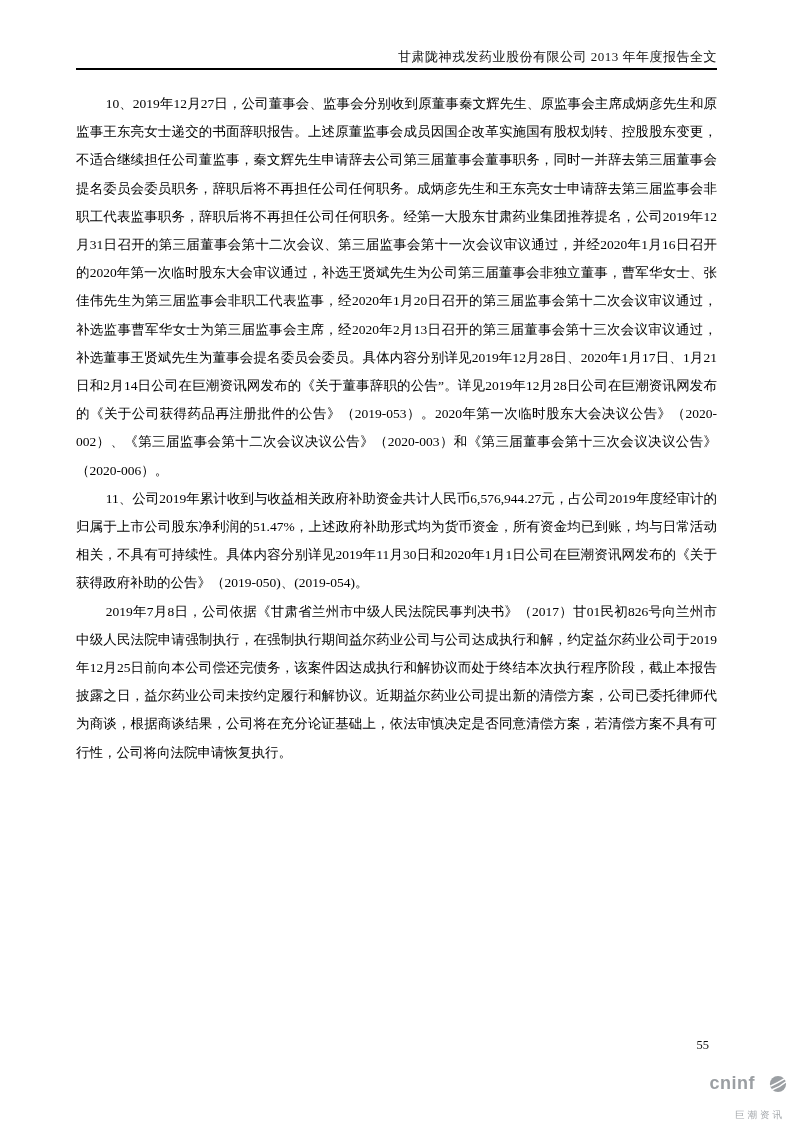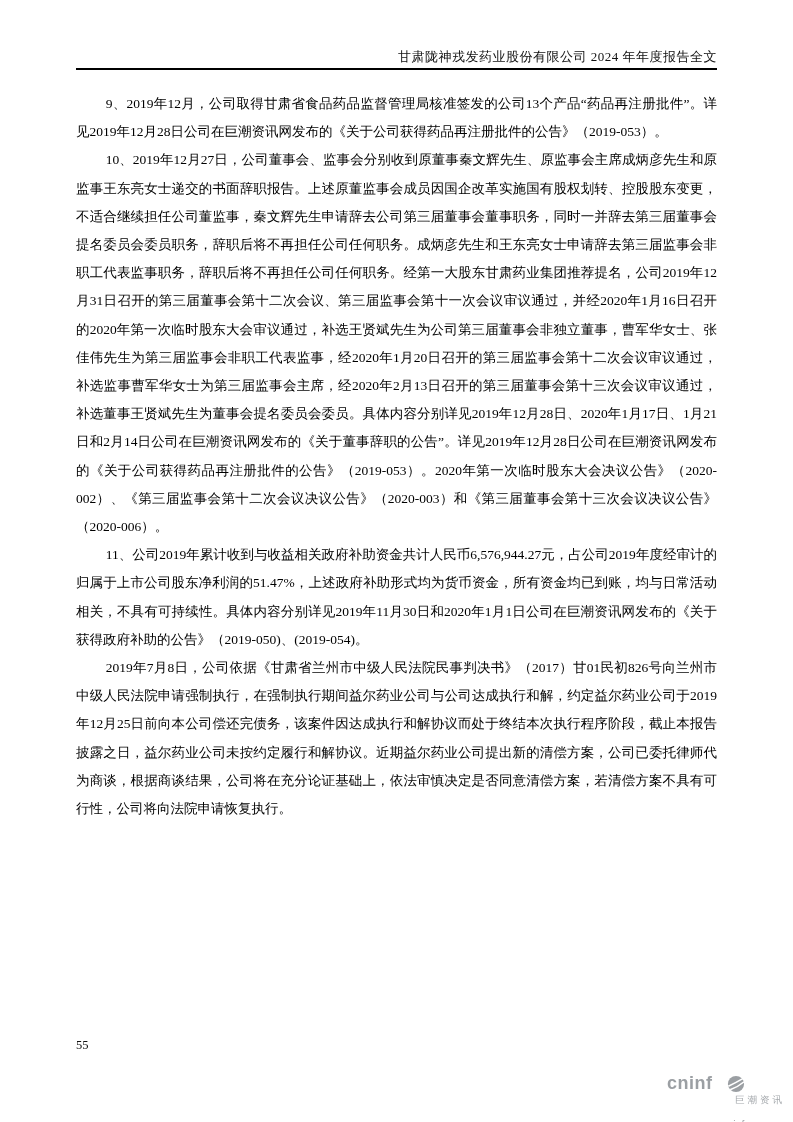--- a/index.html
+++ b/index.html
@@ -48,77 +48,77 @@
     margin: 0;
     padding: 0;
   }
   .doc-body p.indent {
     text-indent: 2.2em;
   }
   .page-number {
     position: absolute;
     top: 1038px;
     left: 76px;
-    right: 76px;
+    right: 84px;
+    text-align: right;
     font-size: 12.5px;
     color: #111111;
   }
   .cninfo-logo {
     position: absolute;
     top: 1074px;
     right: 6px;
     width: 120px;
     text-align: right;
     font-family: "Liberation Sans", sans-serif;
     color: #9b9fa3;
     line-height: 1.1;
   }
   .logo-row {
     display: flex;
     align-items: center;
-    justify-content: flex-start;
+    justify-content: flex-end;
     gap: 14px;
   }
   .logo-wordmark {
     font-size: 18px;
     font-weight: bold;
     letter-spacing: 0.5px;
     color: #9b9fa3;
   }
   .logo-swirl {
     width: 18px;
     height: 18px;
     display: inline-block;
   }
   .logo-subtitle {
     font-size: 9.5px;
     letter-spacing: 3px;
     color: #a3a7ab;
-    margin-top: 1px;
+    margin-top: 16px;
     margin-right: 2px;
   }
   .logo-url {
     font-size: 10.5px;
     color: #a3a7ab;
     margin-top: 14px;
     white-space: nowrap;
   }
 </style>
 </head>
 <body>
 
 <div class="page">
 
   <div class="page-header">
-    <span>甘肃陇神戎发药业股份有限公司 2024 年年度报告全文</span>
+    <span>甘肃陇神戎发药业股份有限公司 2013 年年度报告全文</span>
   </div>
   <div class="header-rule"></div>
 
   <div class="doc-body">
-    <p class="indent">9、2019年12月，公司取得甘肃省食品药品监督管理局核准签发的公司13个产品“药品再注册批件”。详见2019年12月28日公司在巨潮资讯网发布的《关于公司获得药品再注册批件的公告》（2019-053）。</p>
     <p class="indent">10、2019年12月27日，公司董事会、监事会分别收到原董事秦文辉先生、原监事会主席成炳彦先生和原监事王东亮女士递交的书面辞职报告。上述原董监事会成员因国企改革实施国有股权划转、控股股东变更，不适合继续担任公司董监事，秦文辉先生申请辞去公司第三届董事会董事职务，同时一并辞去第三届董事会提名委员会委员职务，辞职后将不再担任公司任何职务。成炳彦先生和王东亮女士申请辞去第三届监事会非职工代表监事职务，辞职后将不再担任公司任何职务。经第一大股东甘肃药业集团推荐提名，公司2019年12月31日召开的第三届董事会第十二次会议、第三届监事会第十一次会议审议通过，并经2020年1月16日召开的2020年第一次临时股东大会审议通过，补选王贤斌先生为公司第三届董事会非独立董事，曹军华女士、张佳伟先生为第三届监事会非职工代表监事，经2020年1月20日召开的第三届监事会第十二次会议审议通过，补选监事曹军华女士为第三届监事会主席，经2020年2月13日召开的第三届董事会第十三次会议审议通过，补选董事王贤斌先生为董事会提名委员会委员。具体内容分别详见2019年12月28日、2020年1月17日、1月21日和2月14日公司在巨潮资讯网发布的《关于董事辞职的公告”。详见2019年12月28日公司在巨潮资讯网发布的《关于公司获得药品再注册批件的公告》（2019-053）。2020年第一次临时股东大会决议公告》（2020-002）、《第三届监事会第十二次会议决议公告》（2020-003）和《第三届董事会第十三次会议决议公告》（2020-006）。</p>
     <p class="indent">11、公司2019年累计收到与收益相关政府补助资金共计人民币6,576,944.27元，占公司2019年度经审计的归属于上市公司股东净利润的51.47%，上述政府补助形式均为货币资金，所有资金均已到账，均与日常活动相关，不具有可持续性。具体内容分别详见2019年11月30日和2020年1月1日公司在巨潮资讯网发布的《关于获得政府补助的公告》（2019-050)、(2019-054)。</p>
     <p class="indent">2019年7月8日，公司依据《甘肃省兰州市中级人民法院民事判决书》（2017）甘01民初826号向兰州市中级人民法院申请强制执行，在强制执行期间益尔药业公司与公司达成执行和解，约定益尔药业公司于2019年12月25日前向本公司偿还完债务，该案件因达成执行和解协议而处于终结本次执行程序阶段，截止本报告披露之日，益尔药业公司未按约定履行和解协议。近期益尔药业公司提出新的清偿方案，公司已委托律师代为商谈，根据商谈结果，公司将在充分论证基础上，依法审慎决定是否同意清偿方案，若清偿方案不具有可行性，公司将向法院申请恢复执行。</p>
   </div>
 
   <div class="page-number">55</div>
 
   <div class="cninfo-logo">
     <div class="logo-row">
       <span class="logo-wordmark">cninf</span>

